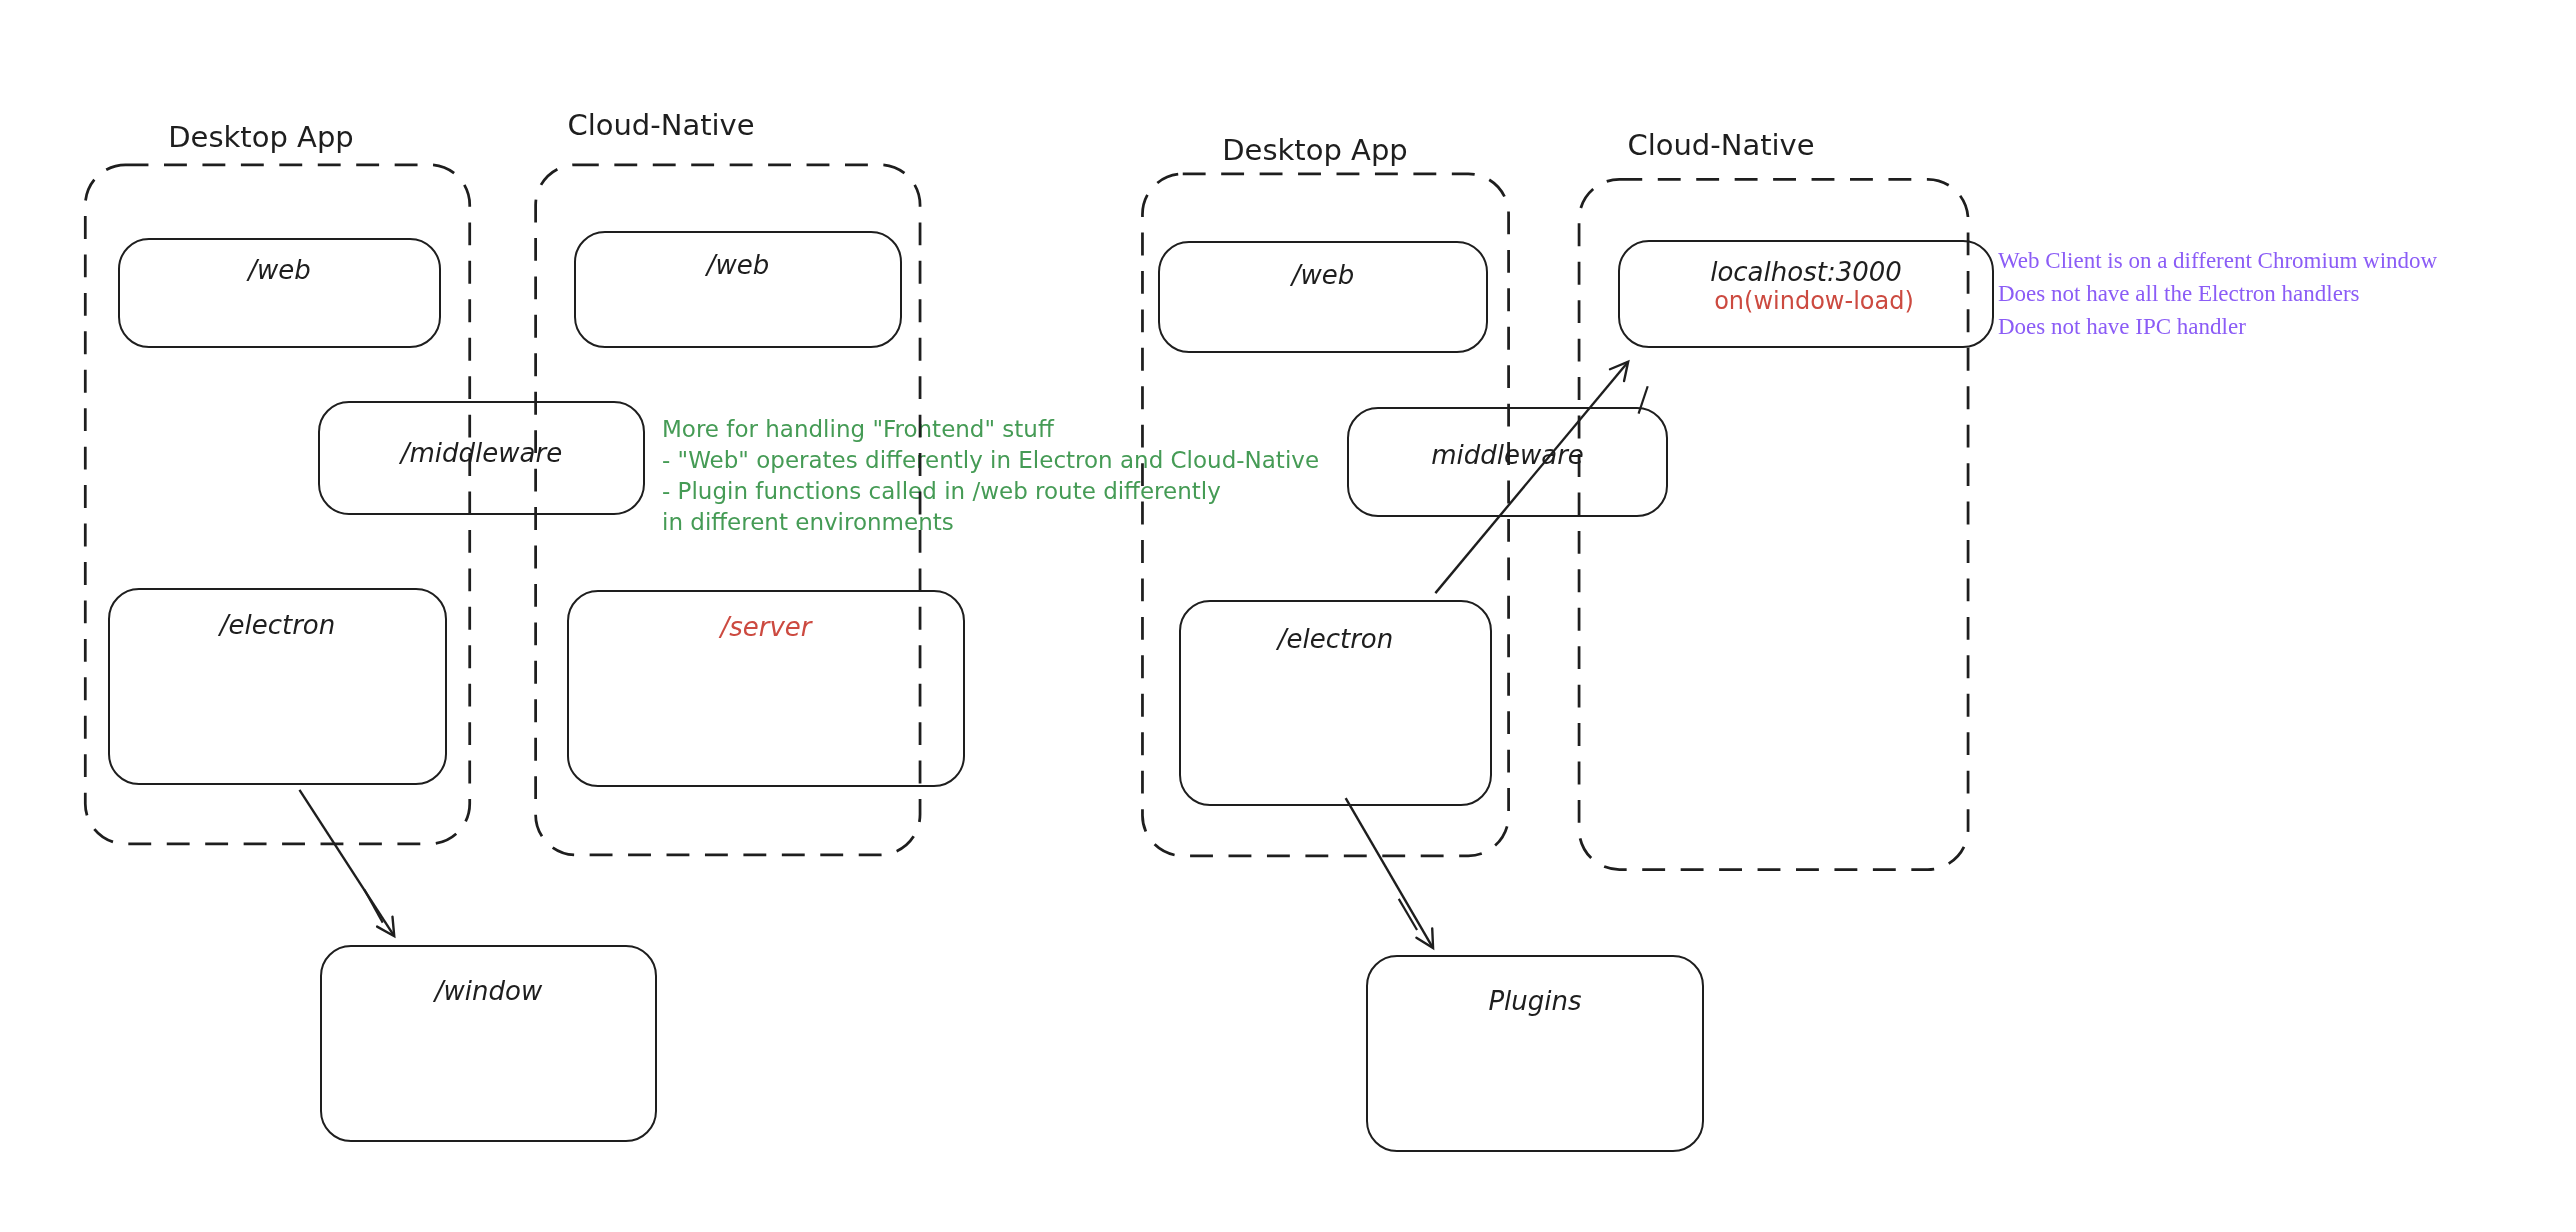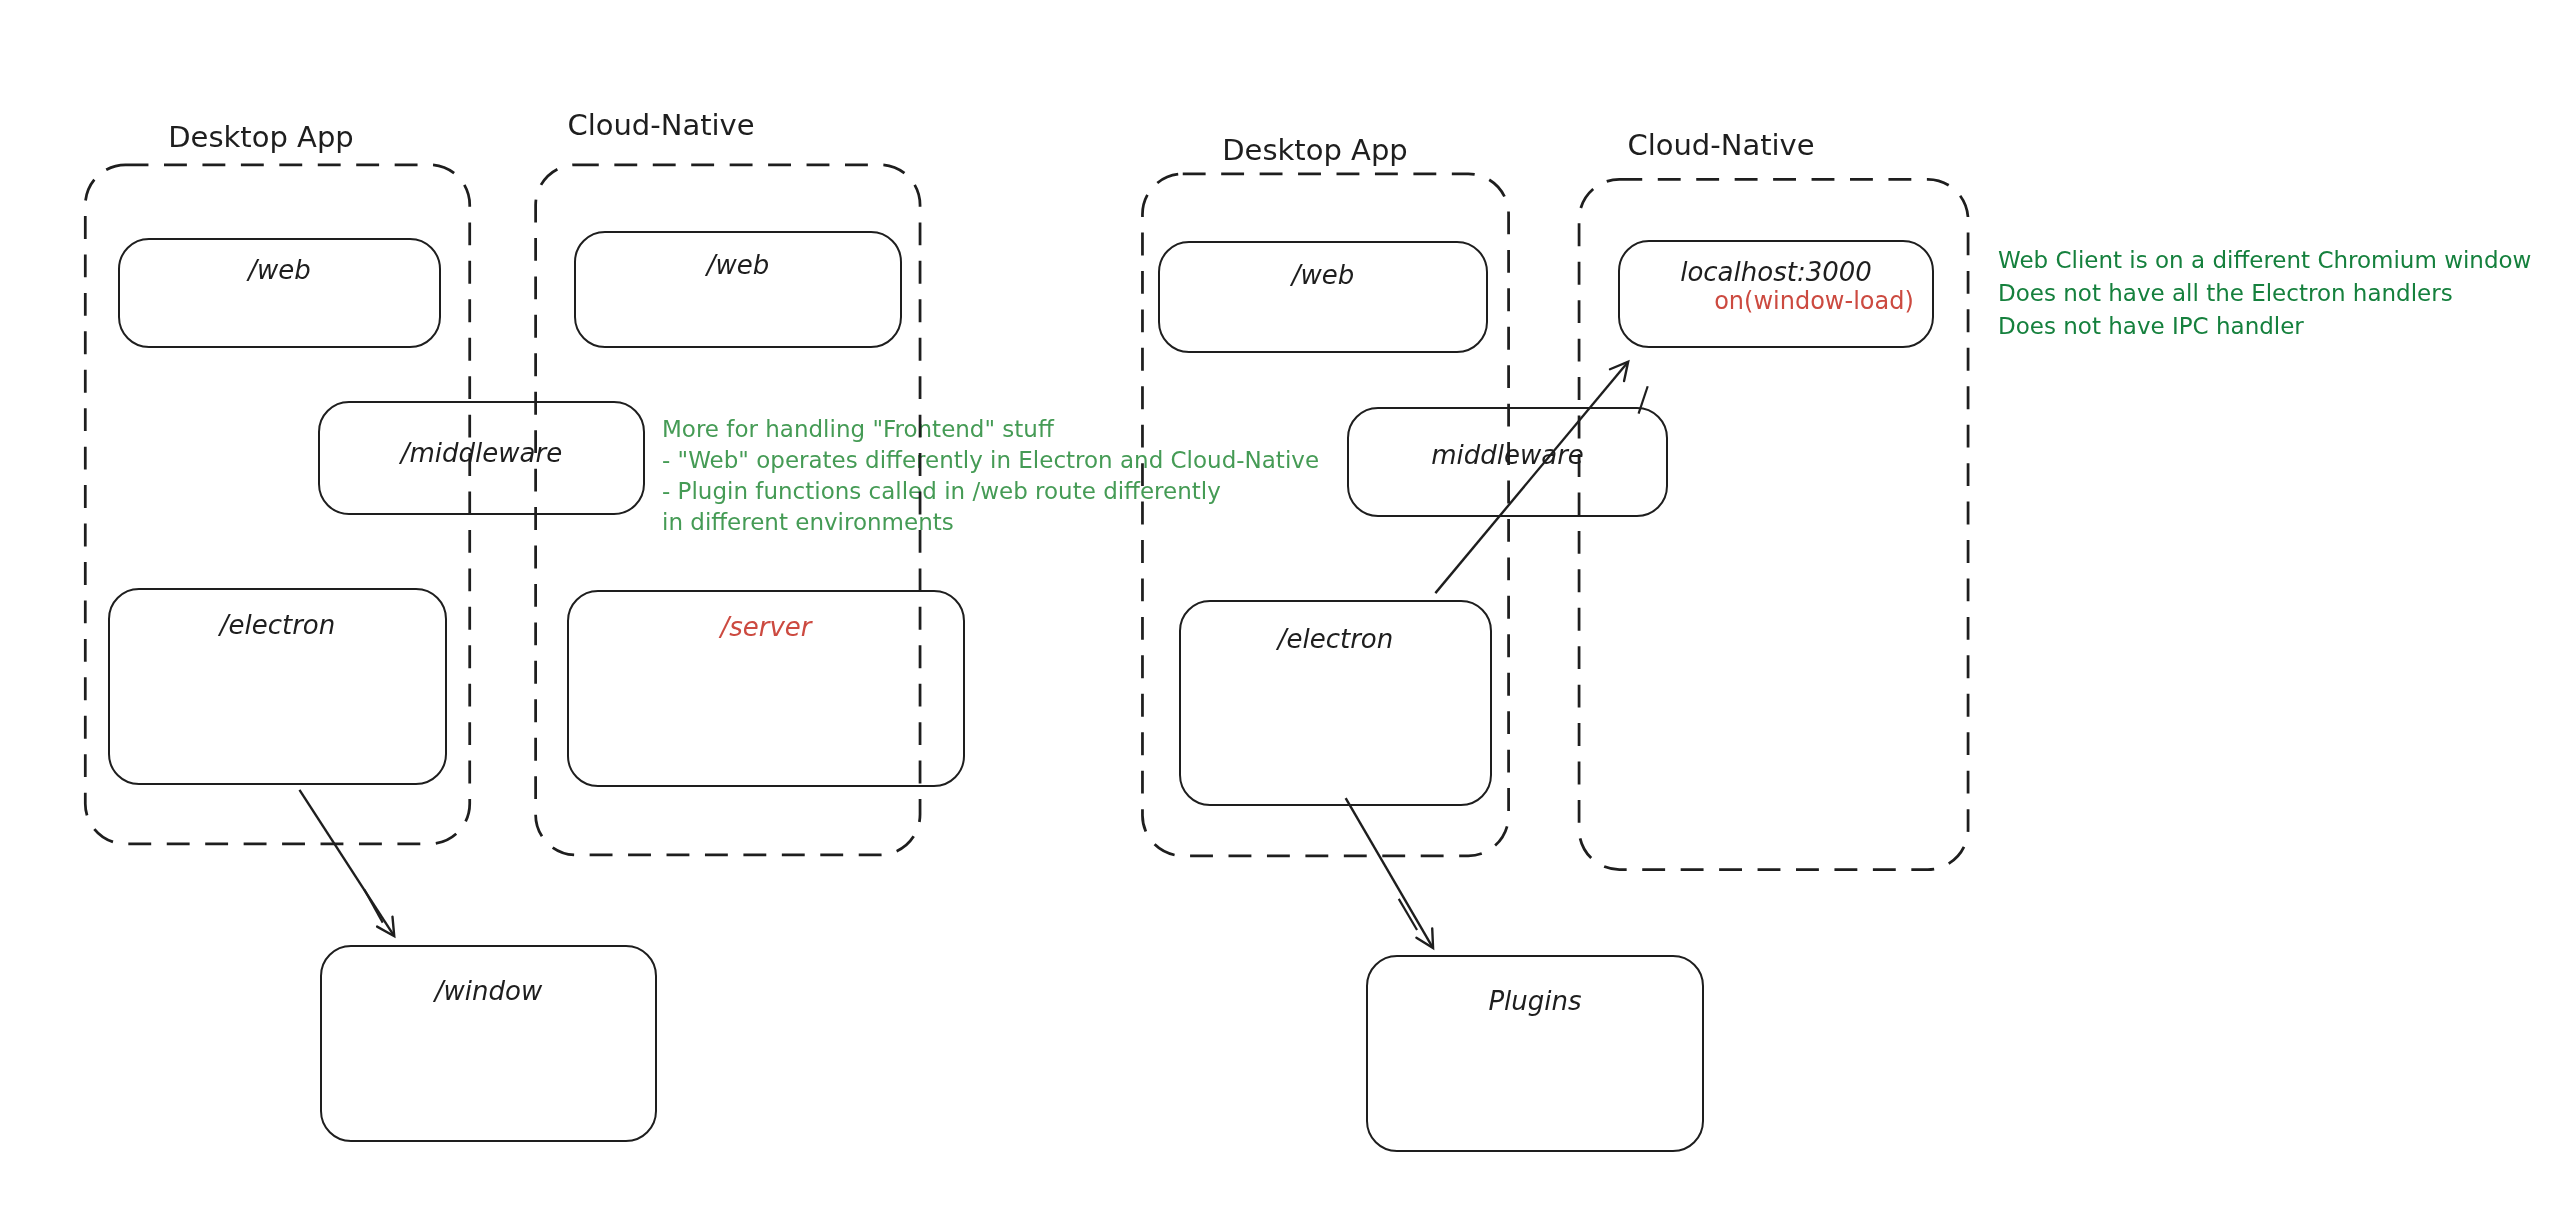--- a/index.html
+++ b/index.html
@@ -31,21 +31,21 @@
     display:block;font-size:26px;white-space:nowrap;color:#1e1e1e;font-style:italic;
   }
   .box .lbl.red{color:#cc4a40;}
   .sub-label{
     position:absolute;transform:translateX(-50%);
     font-size:24px;white-space:nowrap;color:#cc4a40;
   }
   .note{position:absolute;z-index:2;font-size:23px;white-space:nowrap;}
   .note .line{white-space:nowrap;}
   .note.green{color:#459b55;line-height:31px;}
-  .note.red{color:#15803d;line-height:33px;}
+  .note.red{color:#8b5cf6;line-height:33px;font-family:Liberation Serif, serif;}
 </style>
 </head>
 <body>
 
 <div class="canvas">
 
   <svg class="strokes" width="2576" height="1232" viewBox="0 0 2814 1346">
     <defs>
       <marker id="ah" markerUnits="userSpaceOnUse" markerWidth="48" markerHeight="48" viewBox="-24 -24 48 48" refX="-1" refY="0" orient="auto">
         <path d="M-19,-10 L0,0 L-19,10" fill="none" stroke="#1e1e1e" stroke-width="2.6" stroke-linecap="round"></path>
@@ -94,21 +94,21 @@
   </div>
 
   <div class="box" style="left:320px;top:945px;width:337px;height:197px;">
     <span class="lbl" style="margin-top:29px;">/window</span>
   </div>
 
   <div class="box" style="left:1158px;top:241px;width:330px;height:112px;">
     <span class="lbl" style="margin-top:16.5px;">/web</span>
   </div>
 
-  <div class="box" style="left:1618px;top:240px;width:316px;height:108px;">
+  <div class="box" style="left:1618px;top:240px;width:376px;height:108px;">
     <span class="lbl" style="margin-top:14.6px;">localhost:3000</span>
     <span class="sub-label" style="left:194px;top:45px;">on(window-load)</span>
   </div>
 
   <div class="box" style="left:1347px;top:407px;width:321px;height:110px;">
     <span class="lbl" style="margin-top:31px;">middleware</span>
   </div>
 
   <div class="box" style="left:1179px;top:600px;width:313px;height:206px;">
     <span class="lbl" style="margin-top:22px;">/electron</span>

